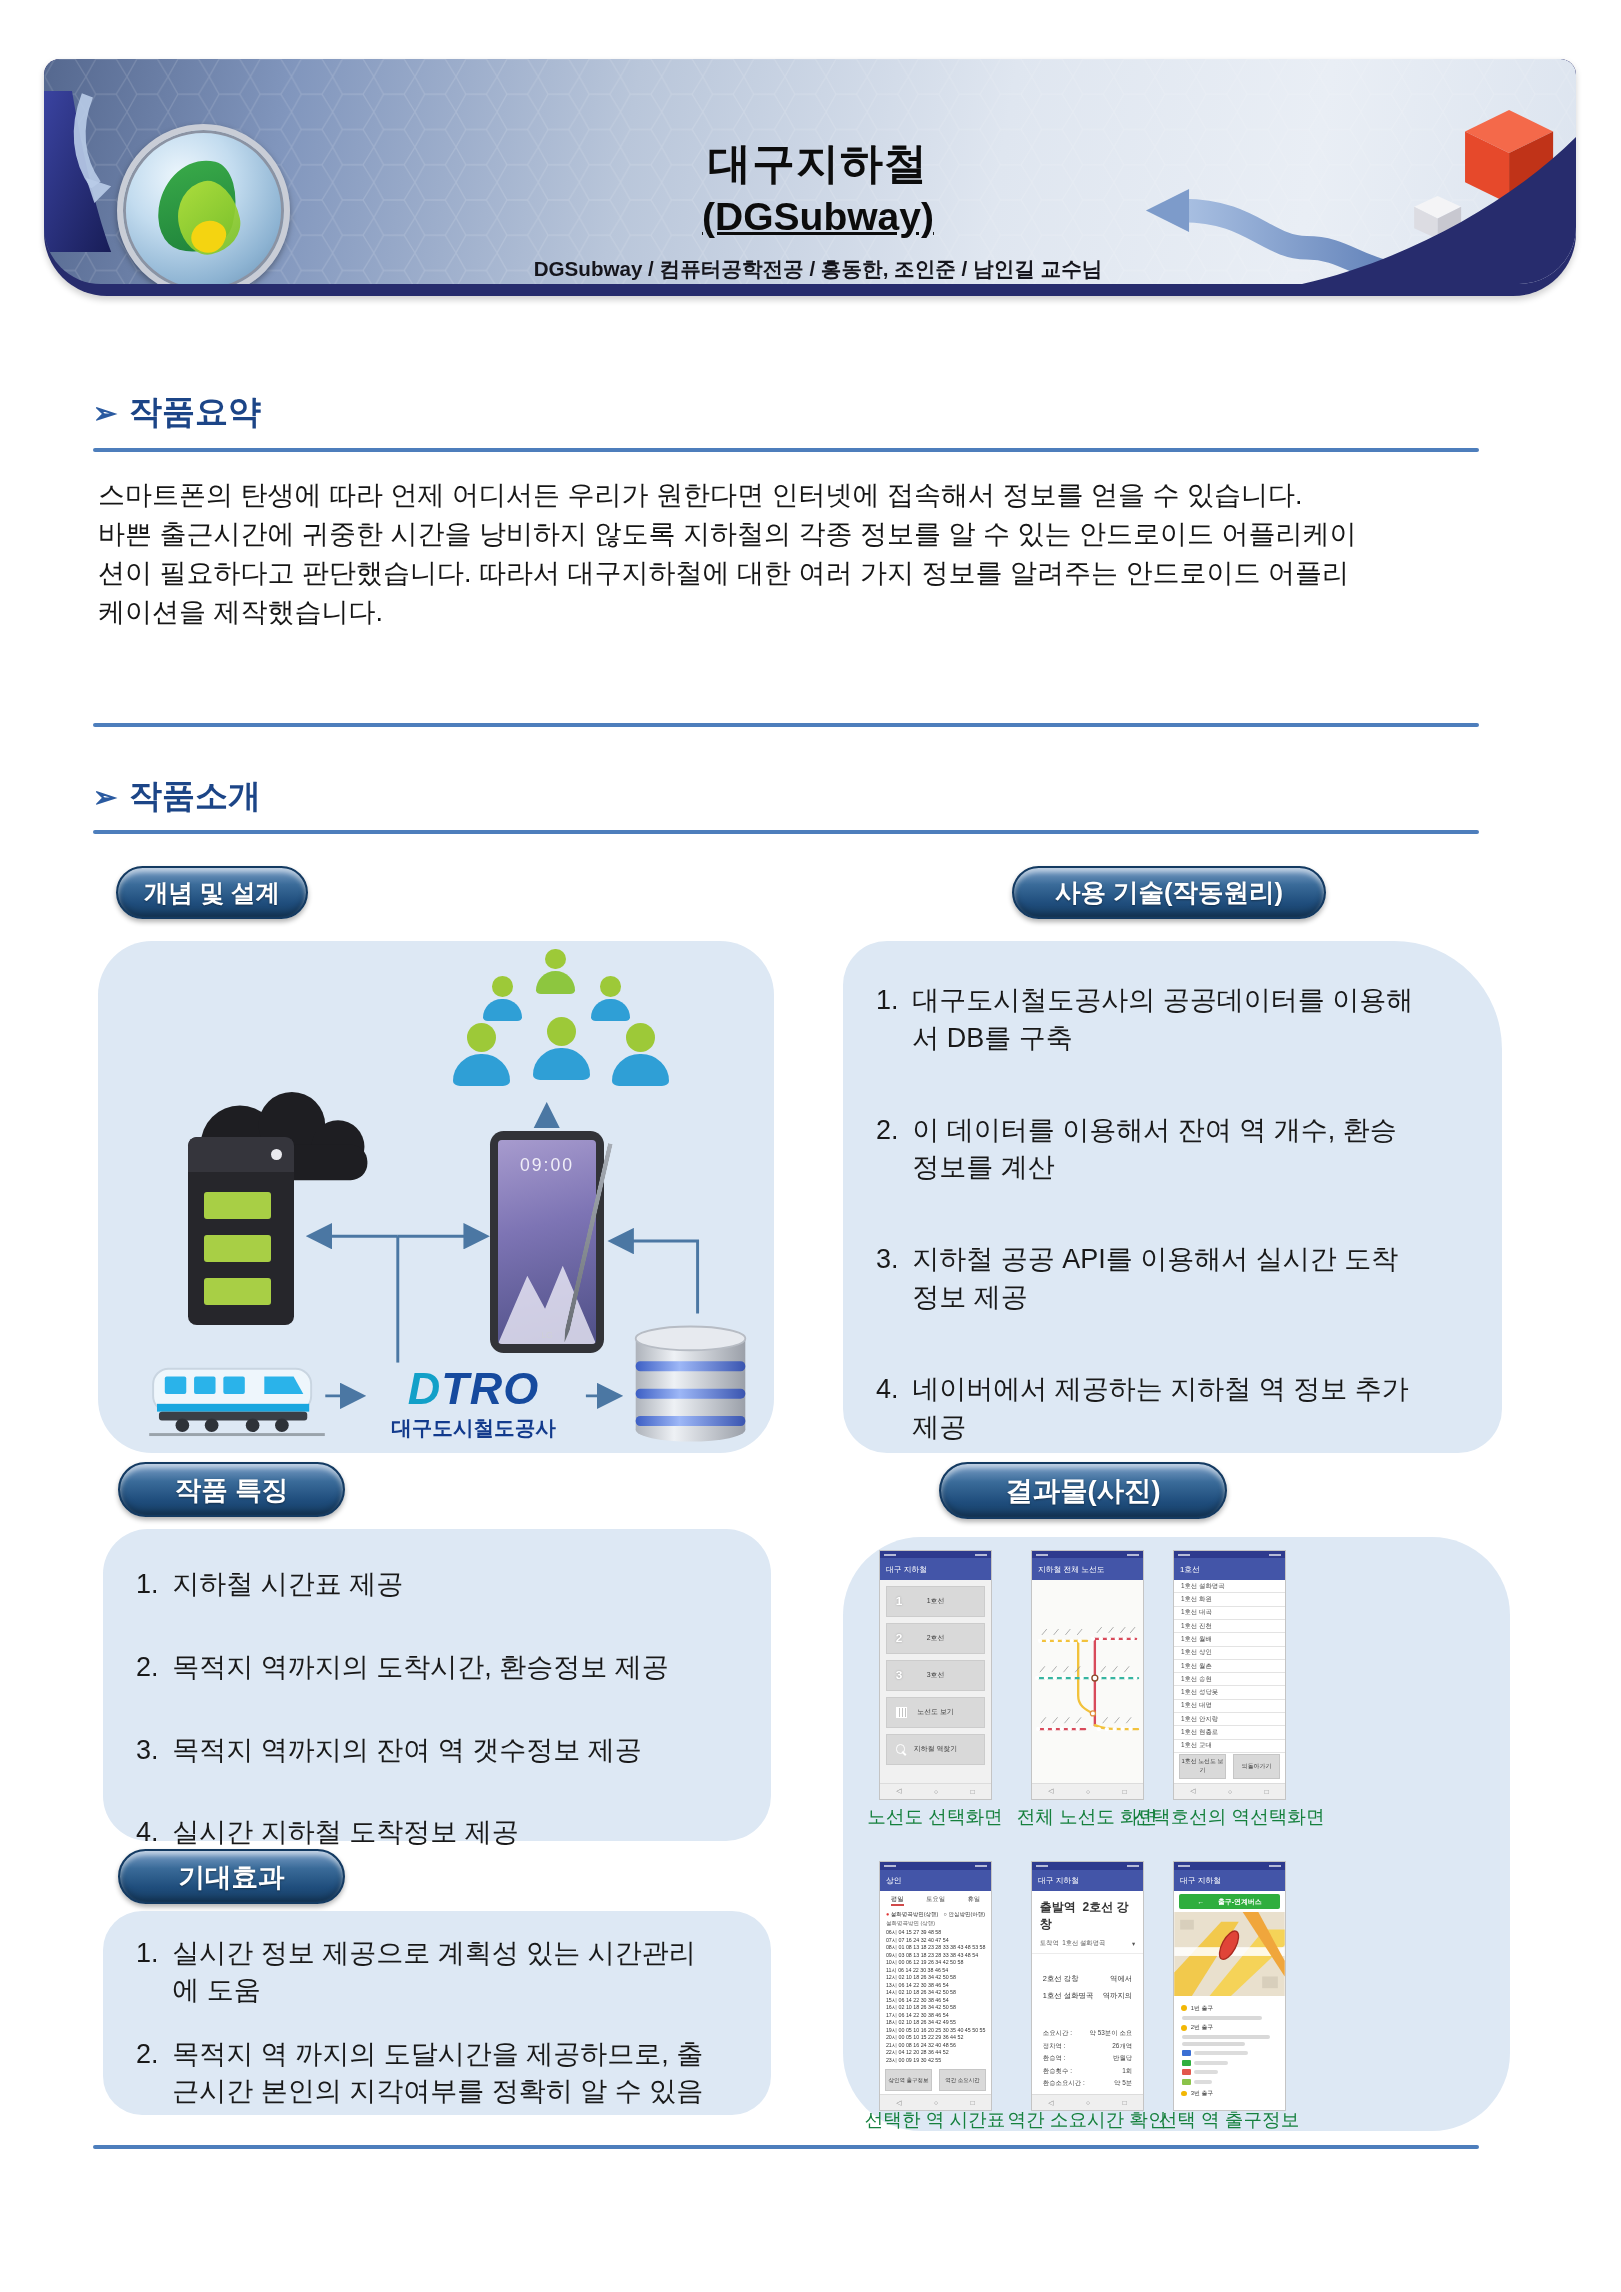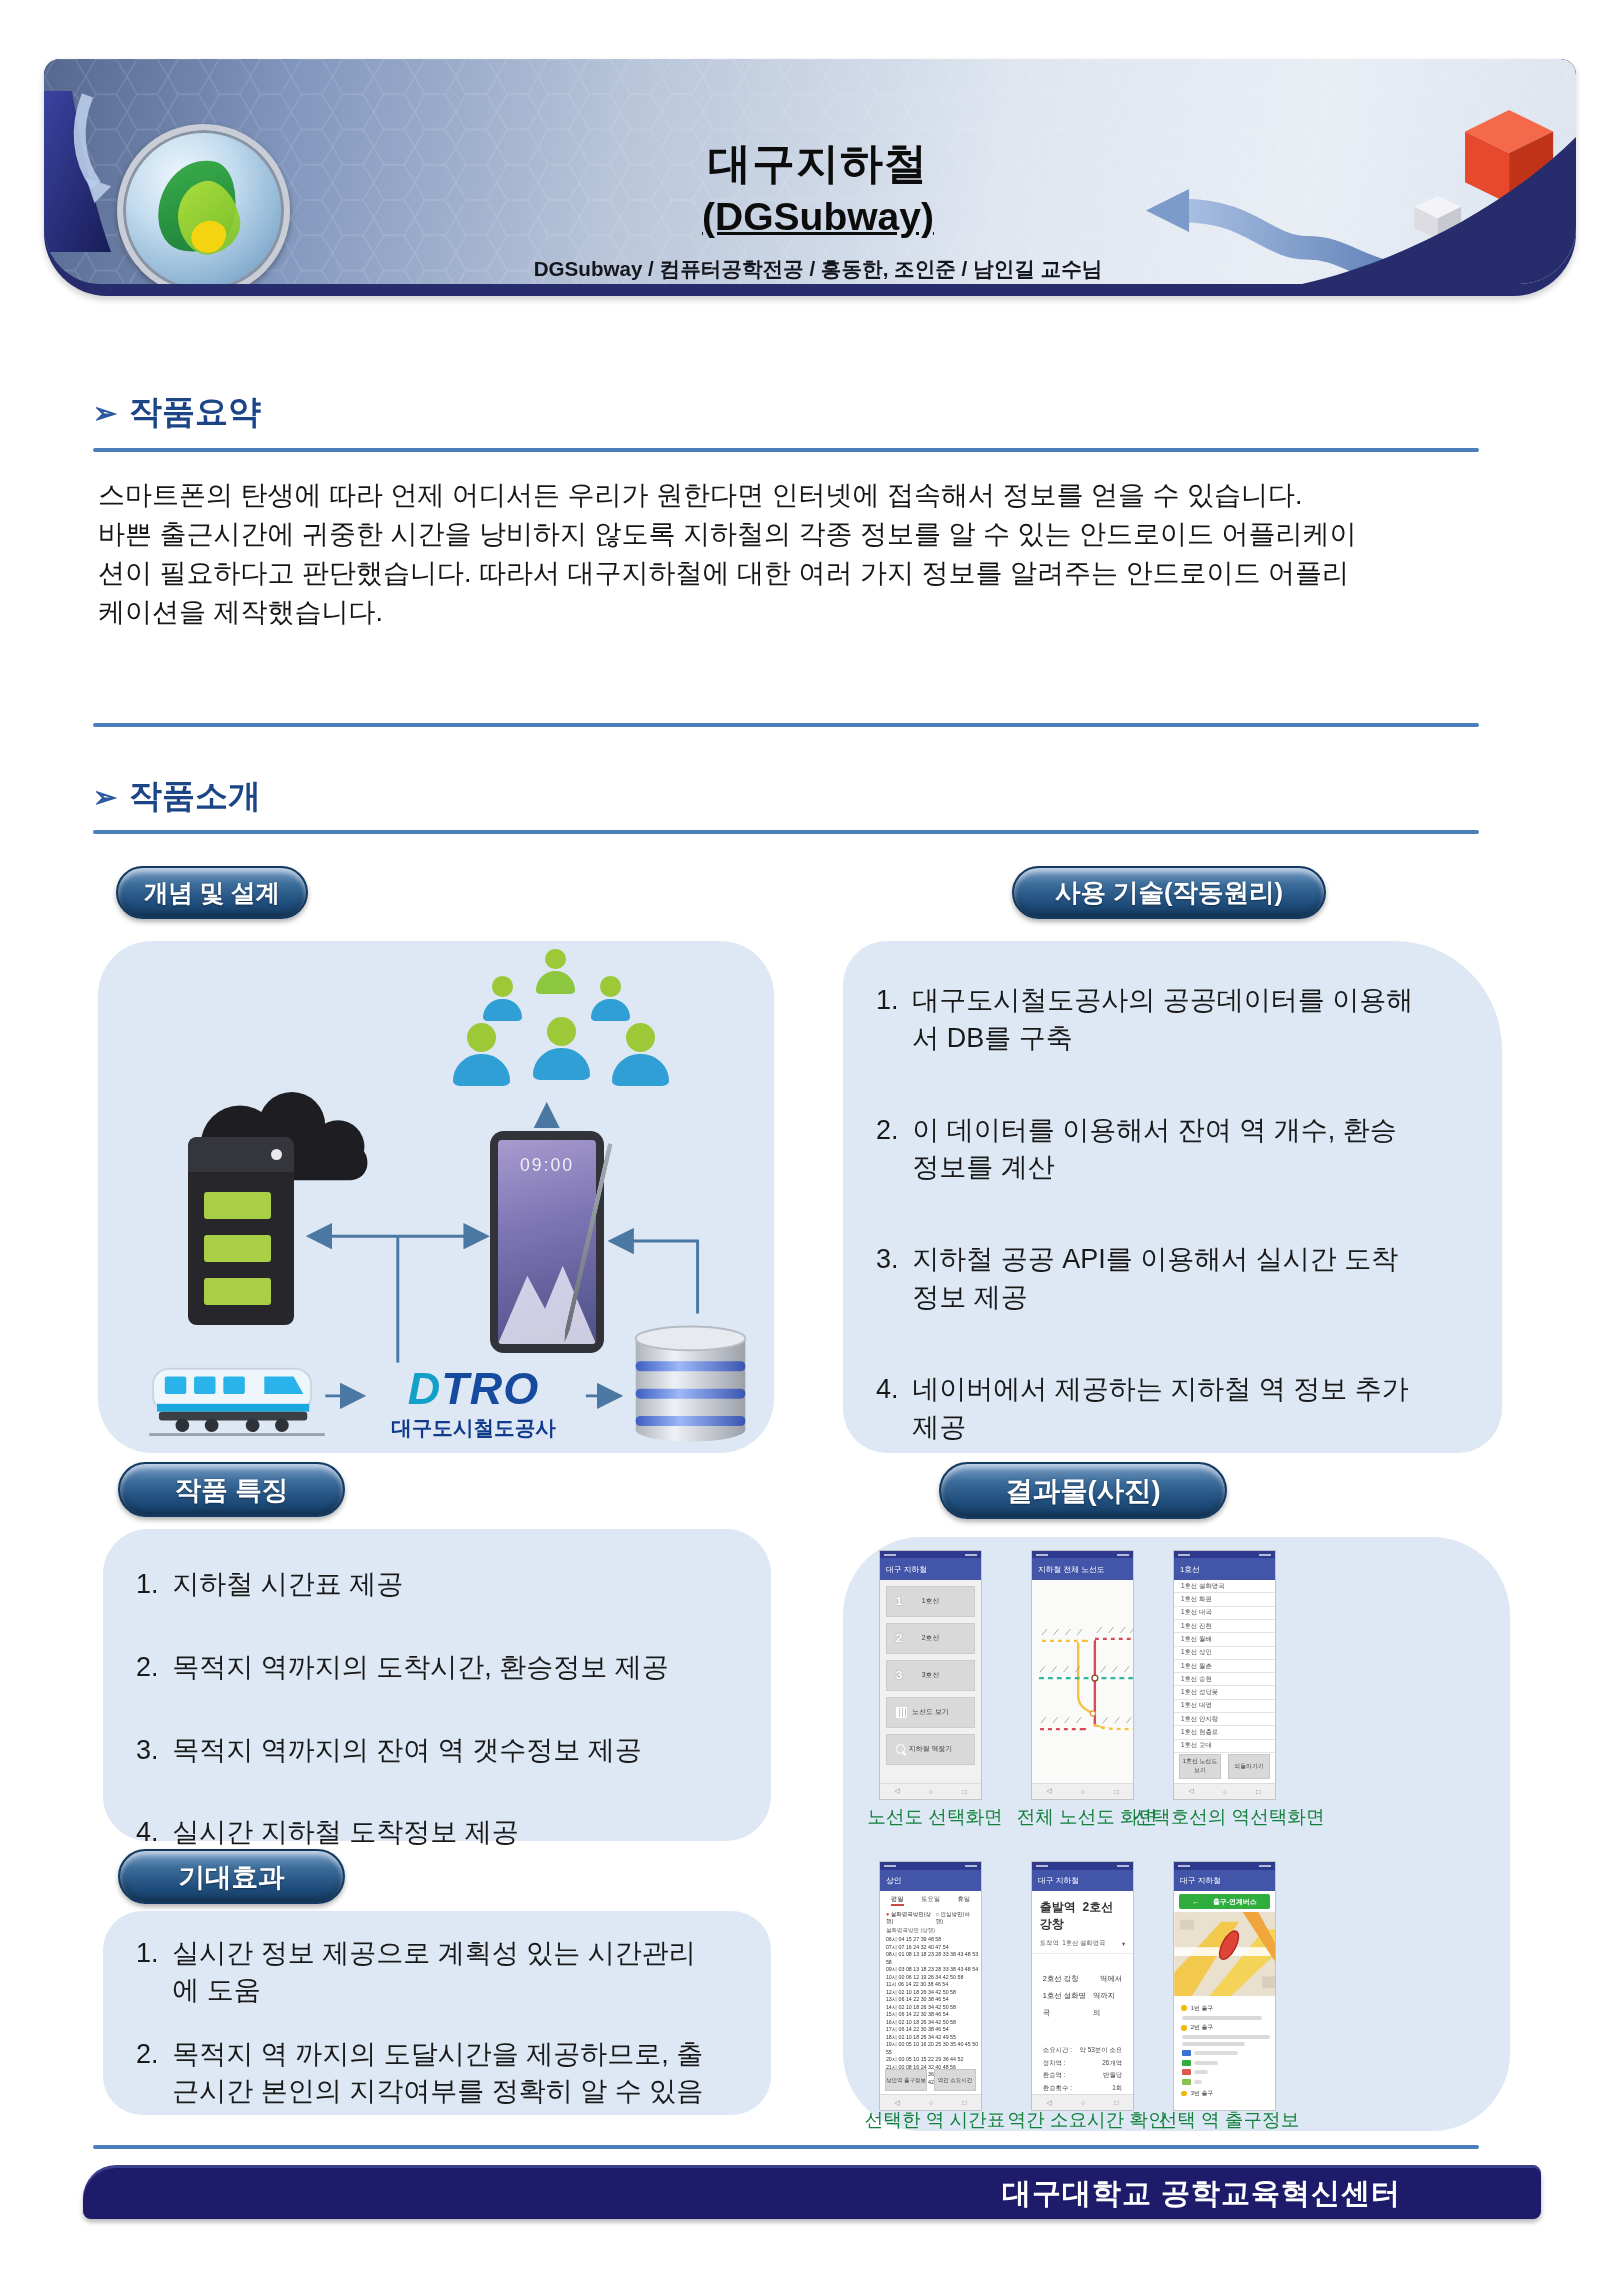--- a/index.html
+++ b/index.html
@@ -61,21 +61,21 @@
   .stylus{position:absolute;left:510px;top:202px;width:4.9px;height:204px;background:linear-gradient(180deg,#a7adb5,#676c73);transform:rotate(13deg);transform-origin:top left;clip-path:polygon(0 0,100% 0,100% 93%,50% 100%,0 93%);z-index:4;}
   .dtro{position:absolute;left:253px;top:425px;width:245px;text-align:center;z-index:3;}
   .dtro .dlogo{font-size:45px;font-weight:900;font-style:italic;color:#164a9e;letter-spacing:1px;line-height:1;}
   .dtro .dlogo .d1{color:#12a0c8;}
   .dtro .dcap{font-size:20.6px;font-weight:bold;color:#123a8c;margin-top:2.9px;}
   .darrows{position:absolute;left:0;top:0;pointer-events:none;z-index:2;}
 
   
   .blob{position:absolute;background:#dde8f4;border-radius:78px;}
   .cell{position:absolute;width:111px;}
-  .phone{position:relative;width:101px;height:248px;background:#fbfbfb;box-shadow:0 0 0 1px #c4c4c4;display:flex;flex-direction:column;overflow:hidden;justify-content:space-between;}
+  .phone{position:relative;width:111px;height:248px;background:#fbfbfb;box-shadow:0 0 0 1px #c4c4c4;display:flex;flex-direction:column;overflow:hidden;justify-content:space-between;}
   .p-status{height:7.8px;background:#2e3a8e;flex:none;display:flex;align-items:center;justify-content:space-between;padding:0 3.9px;}
   .p-status i{display:block;width:11.8px;height:2px;background:rgba(255,255,255,.65);}
   .p-appbar{height:21.6px;background:#4355a8;color:#fff;font-size:7.8px;display:flex;align-items:center;padding:0 5.9px;flex:none;}
   .p-content{flex:1;position:relative;background:#fff;overflow:hidden;}
   .p-nav{height:14.7px;background:#efefef;border-top:1px solid #dcdcdc;display:flex;justify-content:space-around;align-items:center;font-size:6.9px;color:#8a8a8a;flex:none;}
   .cap{position:absolute;text-align:center;font-size:18.6px;color:#15803d;white-space:nowrap;transform:translateX(-50%);}
 
   .menu-content{background:#f1f1f1;}
   .m-btn{position:relative;height:29px;margin:5.9px 5.9px 0;background:#d9d9d9;border:1px solid #cccccc;display:flex;align-items:center;justify-content:center;font-size:6.9px;color:#3a3a3a;}
   .m-ico{position:absolute;left:8.8px;color:#fff;font-size:11.8px;font-weight:bold;text-shadow:0 0 2px #999;}
@@ -673,18 +673,15 @@
               <span class="exdot"></span>
               <span>3번 출구</span>
             </div>
         </div>
       </div>
     </div>
     <div class="cap" style="left:386px;top:570px;">선택 역 출구정보</div>
   </div>
 
   <div class="rule" style="left:93px;top:2145px;width:1386px;"></div>
-  <div class="footer-bar">
-    <span class="footer-text">대구대학교 공학교육혁신센터</span>
-  </div>
 
 </div>
 
 
 </body></html>

